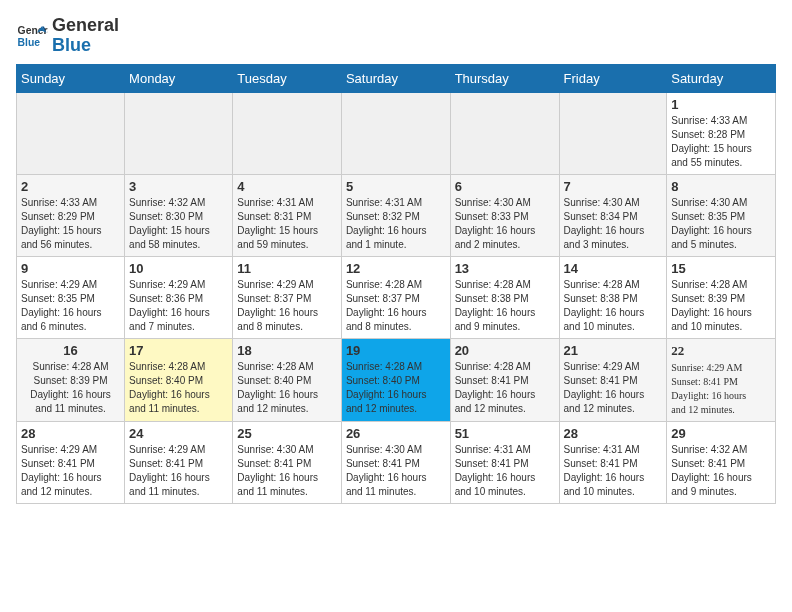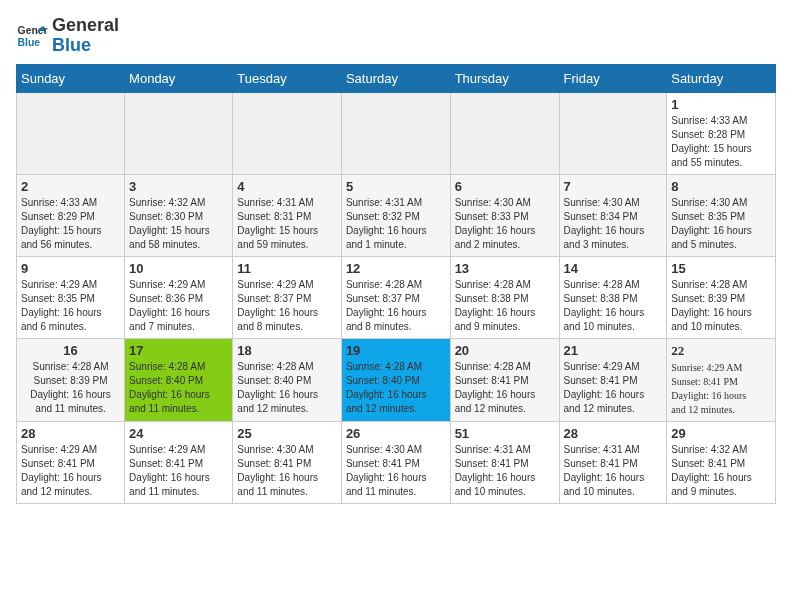--- a/index.html
+++ b/index.html
@@ -232,21 +232,21 @@
           </td>
         </tr>
         <tr class="row-shaded">
           <td style="background: rgb(245, 245, 245); text-align: center;">
             <div class="day-number">16</div>
             <div class="day-info" style="white-space: pre-line;">Sunrise: 4:28 AM
 Sunset: 8:39 PM
 Daylight: 16 hours
 and 11 minutes.</div>
           </td>
-          <td style="background: #84cc16;">
+          <td style="background: #fef9c3;">
             <div class="day-number">17</div>
             <div class="day-info" style="white-space: pre-line;">Sunrise: 4:28 AM
 Sunset: 8:40 PM
 Daylight: 16 hours
 and 11 minutes.</div>
           </td>
           <td style="background: rgb(245, 245, 245); margin-top: 20px;">
             <div class="day-number">18</div>
             <div class="day-info" style="white-space: pre-line;">Sunrise: 4:28 AM
 Sunset: 8:40 PM

